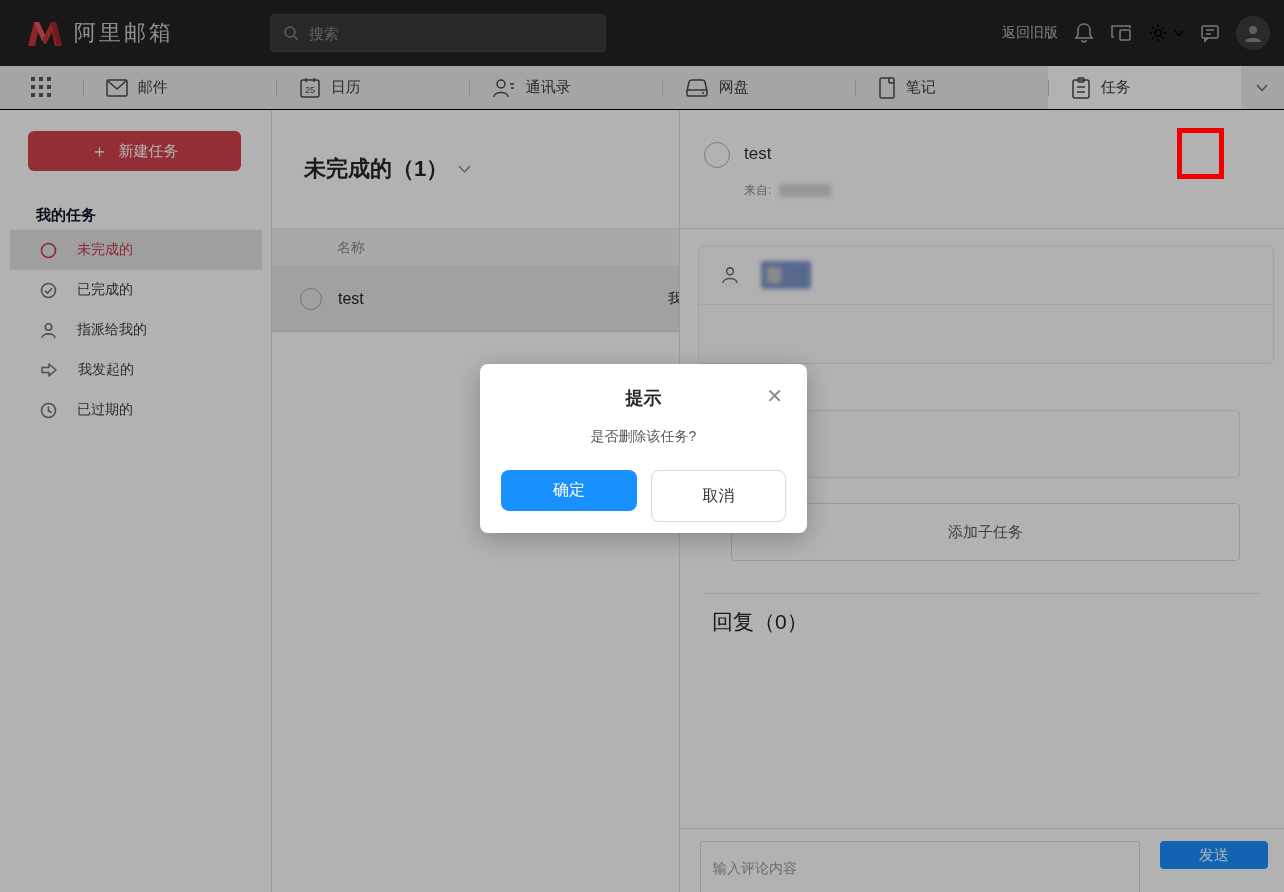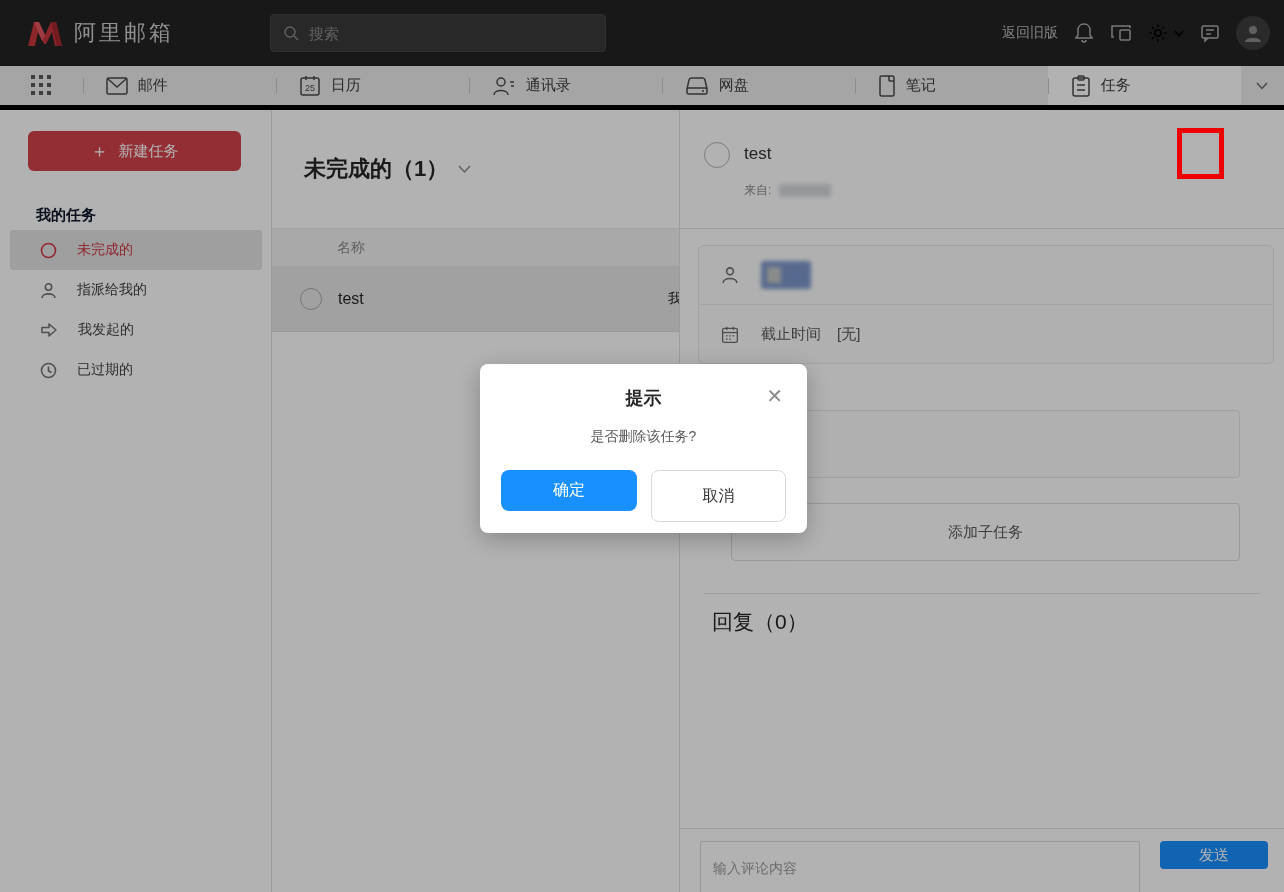--- a/index.html
+++ b/index.html
@@ -22,21 +22,21 @@
   .top-right { position:absolute; right:14px; top:0; height:66px; display:flex;
                align-items:center; gap:16px; }
   .back-old { color:#bdbdbd; font-size:14px; cursor:pointer; }
   .tb-icon { color:#b0b0b0; display:flex; align-items:center; cursor:pointer; }
   .gear-group { display:flex; align-items:center; gap:6px; }
   .avatar { width:34px; height:34px; border-radius:50%; background:#3d3d3d;
             display:flex; align-items:center; justify-content:center; overflow:hidden; }
 
   
   .navbar { position:absolute; left:0; top:66px; width:1284px; height:44px;
-            background:#ececec; border-bottom:5px solid #000000; display:flex; align-items:stretch; }
+            background:#ececec; border-bottom:1px solid #000000; display:flex; align-items:stretch; }
   .nav-grid { width:84px; display:flex; align-items:center; justify-content:center; cursor:pointer; }
   .grid-dots { display:grid; grid-template-columns:repeat(3,5px); grid-template-rows:repeat(3,5px); gap:3px; }
   .grid-dots i { background:#5a5a5a; width:4px; height:4px; }
   .tab { width:196px; display:flex; align-items:center; font-size:15px; color:#3d3d3d;
          cursor:pointer; position:relative; }
   .tab .sep { width:1px; height:16px; background:#c9c9c9; margin-right:22px; }
   .tab svg { margin-right:10px; color:#4a4a4a; }
   .tab.active { background:#ffffff; }
   .nav-chevron { margin-left:auto; width:44px; display:flex; align-items:center;
                  justify-content:center; color:#6b6b6b; cursor:pointer; }
@@ -294,20 +294,27 @@
       <div class="side-section">我的任务</div>
       <div class="side-items">
 
         <div class="side-item selected">
           <svg width="17" height="17" viewBox="0 0 17 17" fill="none" stroke="currentColor" stroke-width="1.6">
             <circle cx="8.5" cy="8.5" r="7"></circle>
           </svg>
           <span>未完成的</span>
         </div>
 
+        <div class="side-item">
+          <svg width="17" height="17" viewBox="0 0 17 17" fill="none" stroke="currentColor" stroke-width="1.6">
+            <circle cx="8.5" cy="8.5" r="7"></circle>
+              <polyline points="5,8.8 7.6,11.2 12,6.2"></polyline>
+          </svg>
+          <span>已完成的</span>
+        </div>
 
         <div class="side-item">
           <svg width="17" height="17" viewBox="0 0 17 17" fill="none" stroke="currentColor" stroke-width="1.6">
             <circle cx="8.5" cy="5" r="3.2"></circle>
               <path d="M2 16 C2 10.5 15 10.5 15 16"></path>
           </svg>
           <span>指派给我的</span>
         </div>
 
         <div class="side-item">
@@ -381,35 +388,20 @@
       <div class="info-box">
         <div class="info-row first">
           <svg width="18" height="18" viewBox="0 0 17 17" fill="none" stroke="currentColor" stroke-width="1.5">
             <circle cx="8.5" cy="5" r="3.2"></circle>
               <path d="M2 16 C2 10.5 15 10.5 15 16"></path>
           </svg>
           <span class="assignee-chip">
               <i></i>
             </span>
         </div>
-        <div class="info-row">
-          <svg width="18" height="18" viewBox="0 0 22 22" fill="none" stroke="currentColor" stroke-width="1.6">
-            <rect x="2" y="3" width="18" height="17" rx="2"></rect>
-            <line x1="7" y1="1" x2="7" y2="5"></line>
-              <line x1="15" y1="1" x2="15" y2="5"></line>
-            <line x1="2" y1="8" x2="20" y2="8"></line>
-            <line x1="6" y1="12" x2="8" y2="12"></line>
-              <line x1="10" y1="12" x2="12" y2="12"></line>
-              <line x1="14" y1="12" x2="16" y2="12"></line>
-            <line x1="6" y1="16" x2="8" y2="16"></line>
-              <line x1="10" y1="16" x2="12" y2="16"></line>
-          </svg>
-          <span class="deadline-label">截止时间</span>
-          <span class="deadline-value">[无]</span>
-        </div>
       </div>
 
       <div class="desc-box"></div>
 
       <button class="add-subtask">
         <span>添加子任务</span>
       </button>
 
       <div class="reply-divider"></div>
       <div class="replies">回复（0）</div>

